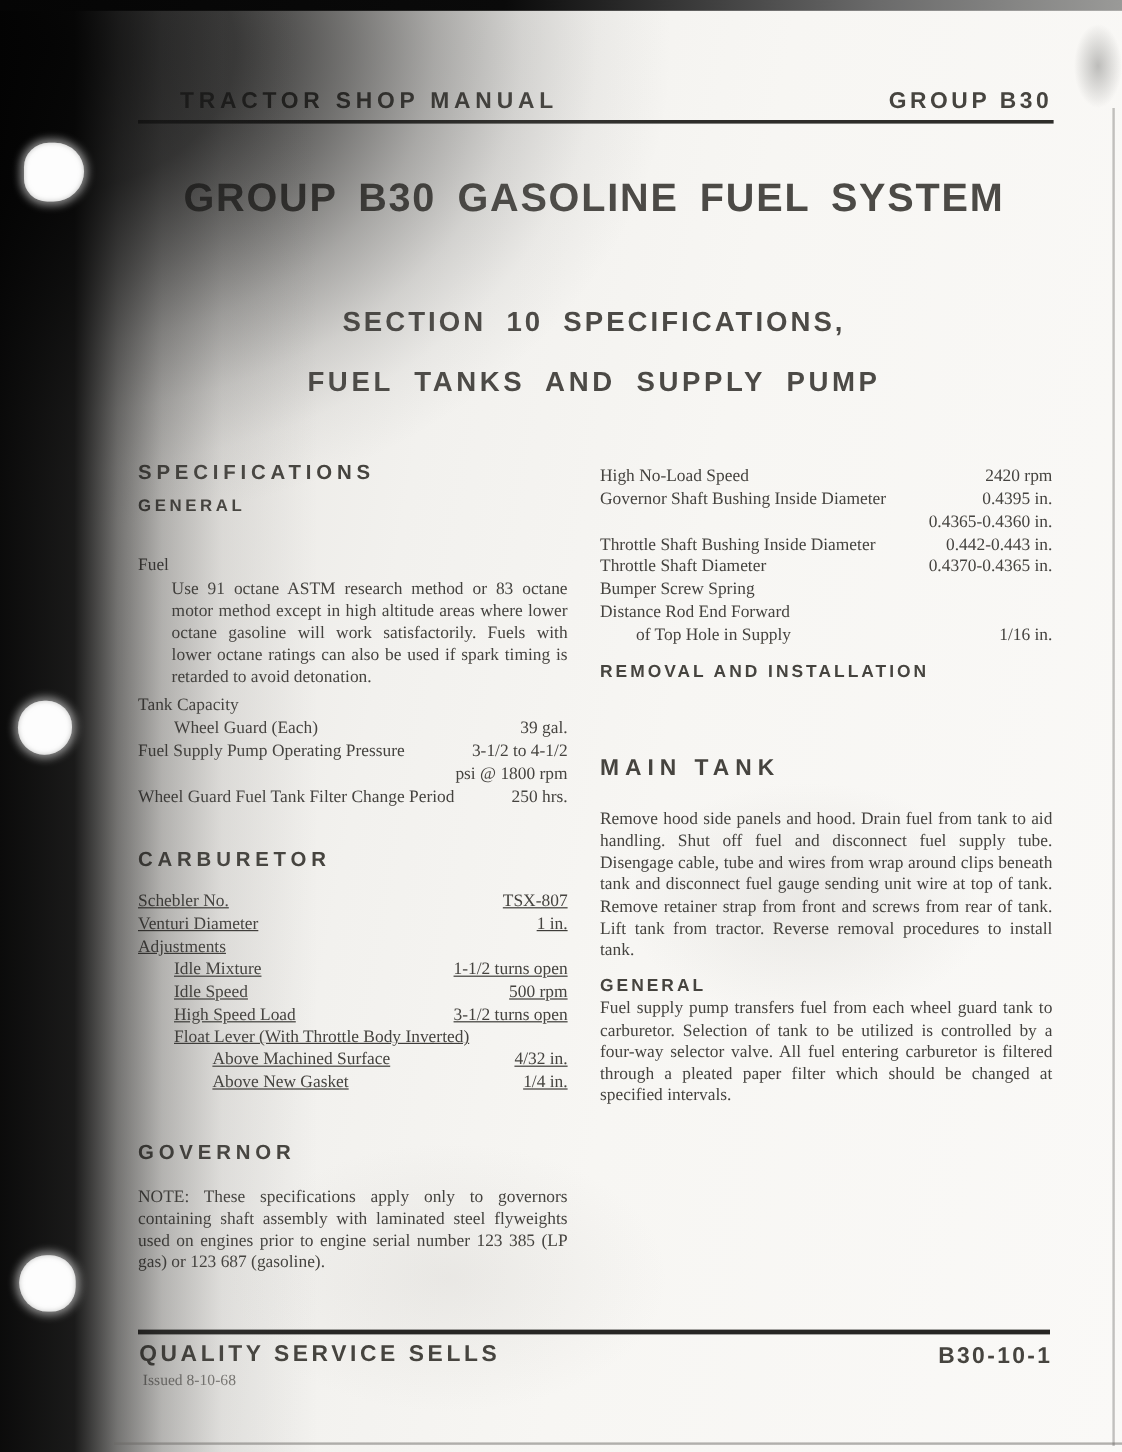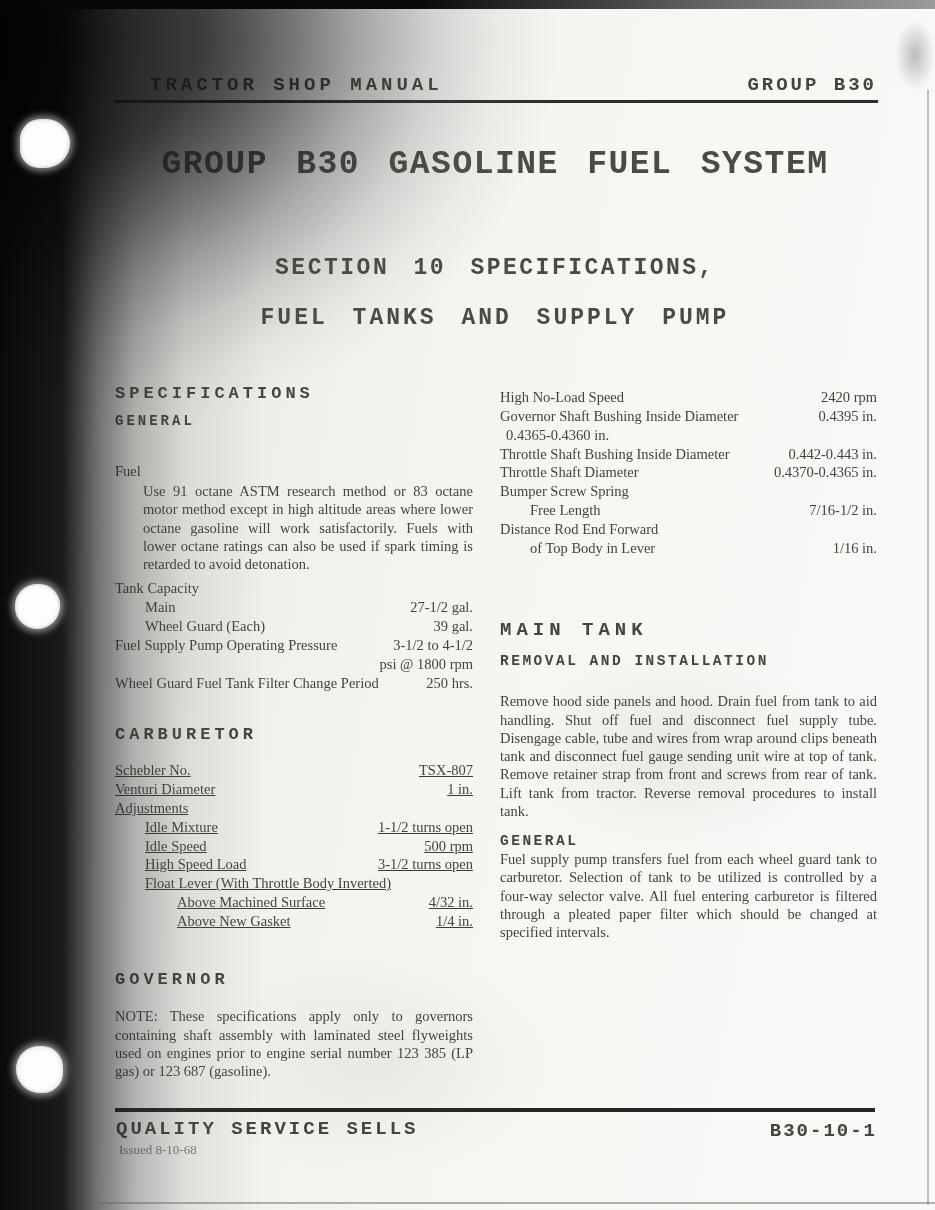--- a/index.html
+++ b/index.html
@@ -25,41 +25,41 @@
   .smudge-topright{right:0;top:20px;width:40px;height:70px;z-index:11;
     background:radial-gradient(closest-side, rgba(140,140,138,0.55), rgba(160,160,158,0) 100%);}
   .edge-right{left:927px;top:90px;width:2px;height:1115px;z-index:12;background:rgba(125,123,119,0.45);}
   .edge-bottom{left:95px;top:1202px;width:840px;height:2px;z-index:12;background:rgba(105,103,99,0.5);}
   .hole{position:absolute;background:#fdfdfd;z-index:30;
     box-shadow:0 0 7px 3px rgba(250,250,250,0.55), inset 0 0 4px rgba(170,170,168,0.7);}
   .hole1{left:20px;top:119px;width:50px;height:49px;border-radius:46% 54% 57% 43%;}
   .hole2{left:15px;top:584px;width:45px;height:45px;border-radius:50% 48% 52% 50%;}
   .hole3{left:16px;top:1046px;width:47px;height:47px;border-radius:52% 48% 46% 54%;}
   
-  .sans{font-family:Liberation Mono, monospace;font-weight:bold;color:#46443f;}
+  .sans{font-family:Liberation Sans, sans-serif;font-weight:bold;color:#46443f;}
   .hdr-left{position:absolute;left:150px;top:74px;font-size:19px;letter-spacing:4px;}
   .hdr-right{position:absolute;right:58px;top:74px;font-size:19px;letter-spacing:3px;}
   .rule-hdr{position:absolute;left:115px;top:100px;width:763px;height:3px;background:#2e2d2a;}
   .title{position:absolute;left:115px;top:146px;width:760px;text-align:center;
     font-size:33px;letter-spacing:1.5px;word-spacing:7px;color:#4c4a46;}
   .subtitle1{position:absolute;left:115px;top:255px;width:760px;text-align:center;
     font-size:23px;letter-spacing:2.5px;word-spacing:8px;color:#4c4a46;}
   .subtitle2{position:absolute;left:115px;top:305px;width:760px;text-align:center;
     font-size:23px;letter-spacing:3px;word-spacing:8px;color:#4c4a46;}
   .col-left{position:absolute;left:115px;top:385px;width:358px;z-index:5;}
   .col-right{position:absolute;left:500px;top:388px;width:377px;z-index:5;}
   .h2l{font-size:17px;letter-spacing:4px;line-height:1.1;}
   .h3l{font-size:14px;letter-spacing:3px;line-height:1.1;margin-top:10px;}
   .h2r{font-size:19px;letter-spacing:5px;line-height:1.1;margin-top:62px;}
   .h3r{font-size:14.5px;letter-spacing:2.5px;line-height:1.1;margin-top:14px;}
   .body-text{font-size:14.5px;line-height:1.26;text-align:justify;color:#45433f;}
   .fuel-label{margin-top:34px;font-size:14.5px;}
   .fuel-para{margin-top:2px;padding-left:28px;}
   .spec-list{margin-top:6px;}
-  .spec-row{display:flex;justify-content:space-between;align-items:baseline;
+  .spec-row{display:flex;justify-content:flex-end;align-items:baseline;
     font-size:14.5px;line-height:1.3;color:#45433f;}
   .spec-row.i1{padding-left:30px;}
   .spec-row.i2{padding-left:62px;}
   .spec-label{flex:1 1 auto;}
   .spec-value{flex:0 0 auto;padding-left:6px;white-space:nowrap;text-align:right;}
   .carb-head{margin-top:34px;}
   .carb-list{margin-top:16px;text-decoration:underline;}
   .gov-head{margin-top:40px;}
   .gov-note{margin-top:18px;}
   .mt-body{margin-top:22px;}
@@ -87,24 +87,20 @@
     <div class="sans h2l">SPECIFICATIONS</div>
     <div class="sans h3l">GENERAL</div>
     <div class="fuel-label">Fuel</div>
     <div class="body-text fuel-para">Use 91 octane ASTM research method or 83 octane motor method except in high altitude areas where lower octane gasoline will work satisfactorily. Fuels with lower octane ratings can also be used if spark timing is retarded to avoid detonation.</div>
     <div class="spec-list">
         <div class="spec-row">
           <span class="spec-label">Tank Capacity</span>
           <span class="spec-value"></span>
         </div>
         <div class="spec-row i1">
-          <span class="spec-label">Main</span>
-          <span class="spec-value">27-1/2 gal.</span>
-        </div>
-        <div class="spec-row i1">
           <span class="spec-label">Wheel Guard (Each)</span>
           <span class="spec-value">39 gal.</span>
         </div>
         <div class="spec-row">
           <span class="spec-label">Fuel Supply Pump Operating Pressure</span>
           <span class="spec-value">3-1/2 to 4-1/2</span>
         </div>
         <div class="spec-row">
           <span class="spec-label"></span>
           <span class="spec-value">psi @ 1800 rpm</span>
@@ -177,36 +173,32 @@
           <span class="spec-value">0.442-0.443 in.</span>
         </div>
         <div class="spec-row">
           <span class="spec-label">Throttle Shaft Diameter</span>
           <span class="spec-value">0.4370-0.4365 in.</span>
         </div>
         <div class="spec-row">
           <span class="spec-label">Bumper Screw Spring</span>
           <span class="spec-value"></span>
         </div>
-        <div class="spec-row i1">
-          <span class="spec-label">Free Length</span>
-          <span class="spec-value">7/16-1/2 in.</span>
-        </div>
         <div class="spec-row">
           <span class="spec-label">Distance Rod End Forward</span>
           <span class="spec-value"></span>
         </div>
         <div class="spec-row i1">
-          <span class="spec-label">of Top Body in Lever</span>
+          <span class="spec-label">of Top Hole in Supply</span>
           <span class="spec-value">1/16 in.</span>
         </div>
       </div>
 
+    <div class="sans h3r">REMOVAL AND INSTALLATION</div>
     <div class="sans h2r">MAIN TANK</div>
-    <div class="sans h3r">REMOVAL AND INSTALLATION</div>
     <div class="body-text mt-body">Remove hood side panels and hood. Drain fuel from tank to aid handling. Shut off fuel and disconnect fuel supply tube. Disengage cable, tube and wires from wrap around clips beneath tank and disconnect fuel gauge sending unit wire at top of tank. Remove retainer strap from front and screws from rear of tank. Lift tank from tractor. Reverse removal procedures to install tank.</div>
 
     <div class="sans h3r">GENERAL</div>
     <div class="body-text wg-body">Fuel supply pump transfers fuel from each wheel guard tank to carburetor. Selection of tank to be utilized is controlled by a four-way selector valve. All fuel entering carburetor is filtered through a pleated paper filter which should be changed at specified intervals.</div>
   </div>
 
   <div class="rule-ftr"></div>
   <div class="sans ftr-slogan">QUALITY SERVICE SELLS</div>
   <div class="ftr-issued">Issued 8-10-68</div>
   <div class="sans ftr-page">B30-10-1</div>

